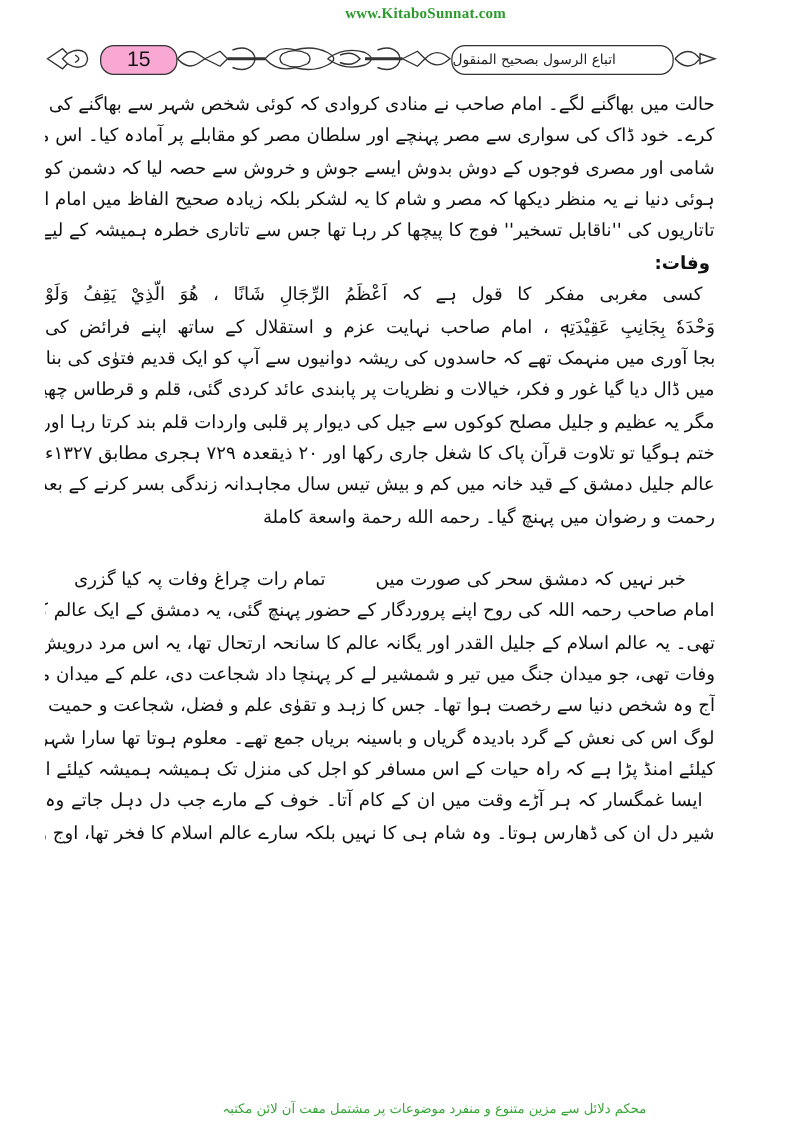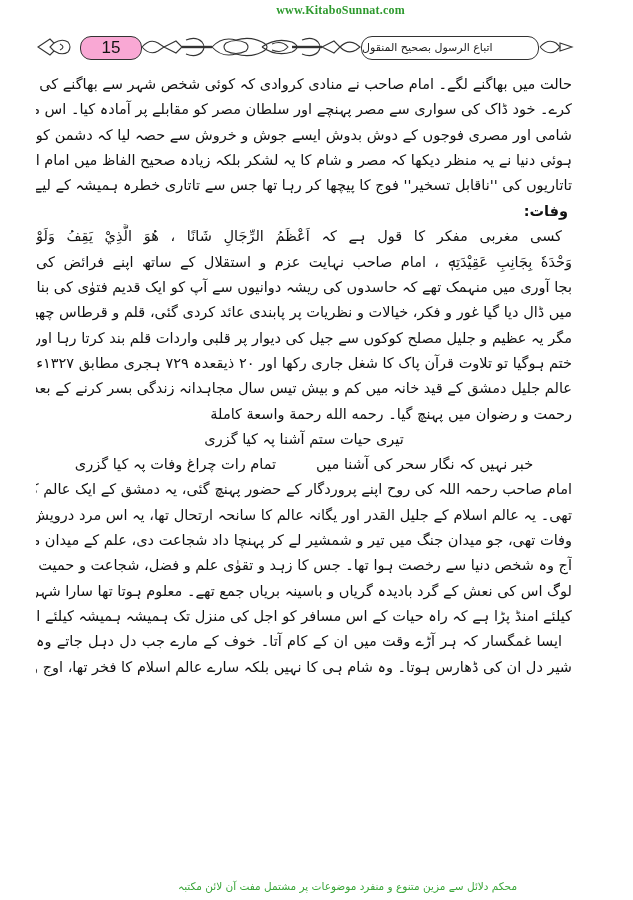--- a/index.html
+++ b/index.html
@@ -181,24 +181,23 @@
     <div class="line">بجا آوری میں منہمک تھے کہ حاسدوں کی ریشہ دوانیوں سے آپ کو ایک قدیم فتوٰی کی بنا پر جیل</div>
     <div class="line">میں ڈال دیا گیا غور و فکر، خیالات و نظریات پر پابندی عائد کردی گئی، قلم و قرطاس چھین لیے گئے</div>
     <div class="line">مگر یہ عظیم و جلیل مصلح کوکوں سے جیل کی دیوار پر قلبی واردات قلم بند کرتا رہا اور جب یہ بھی سامان</div>
     <div class="line">ختم ہوگیا تو تلاوت قرآن پاک کا شغل جاری رکھا اور ۲۰ ذیقعدہ ۷۲۹ ہجری مطابق ۱۳۲۷ء کو یہ</div>
     <div class="line">عالم جلیل دمشق کے قید خانہ میں کم و بیش تیس سال مجاہدانہ زندگی بسر کرنے کے بعد اپنے رب کی</div>
     <div class="line last">رحمت و رضوان میں پہنچ گیا۔ رحمه الله رحمة واسعة كاملة</div>
   </div>
 
   <div>
     <div class="poetry">
-      <span>تیری حیات ستم آشنا پہ کیا گزری</span>
     </div>
     <div class="poetry">
-      <span>خبر نہیں کہ نگار سحر کی آشنا میں</span>
+      <span>خبر نہیں کہ دمشق سحر کی صورت میں</span>
       <span>تمام رات چراغ وفات پہ کیا گزری</span>
     </div>
   </div>
 
   <div>
     <div class="line">امام صاحب رحمہ اللہ کی روح اپنے پروردگار کے حضور پہنچ گئی، یہ دمشق کے ایک عالم کی وفات نہ</div>
     <div class="line">تھی۔ یہ عالم اسلام کے جلیل القدر اور یگانہ عالم کا سانحہ ارتحال تھا، یہ اس مرد درویش اور مرد مجاہد کی</div>
     <div class="line">وفات تھی، جو میدان جنگ میں تیر و شمشیر لے کر پہنچا داد شجاعت دی، علم کے میدان میں اپنا جھنڈا گاڑا،</div>
     <div class="line">آج وہ شخص دنیا سے رخصت ہوا تھا۔ جس کا زہد و تقوٰی علم و فضل، شجاعت و حمیت اور جذبہ کار مسلم تھا</div>
     <div class="line">لوگ اس کی نعش کے گرد بادیدہ گریاں و باسینہ بریاں جمع تھے۔ معلوم ہوتا تھا سارا شہر آخری دیدار</div>

